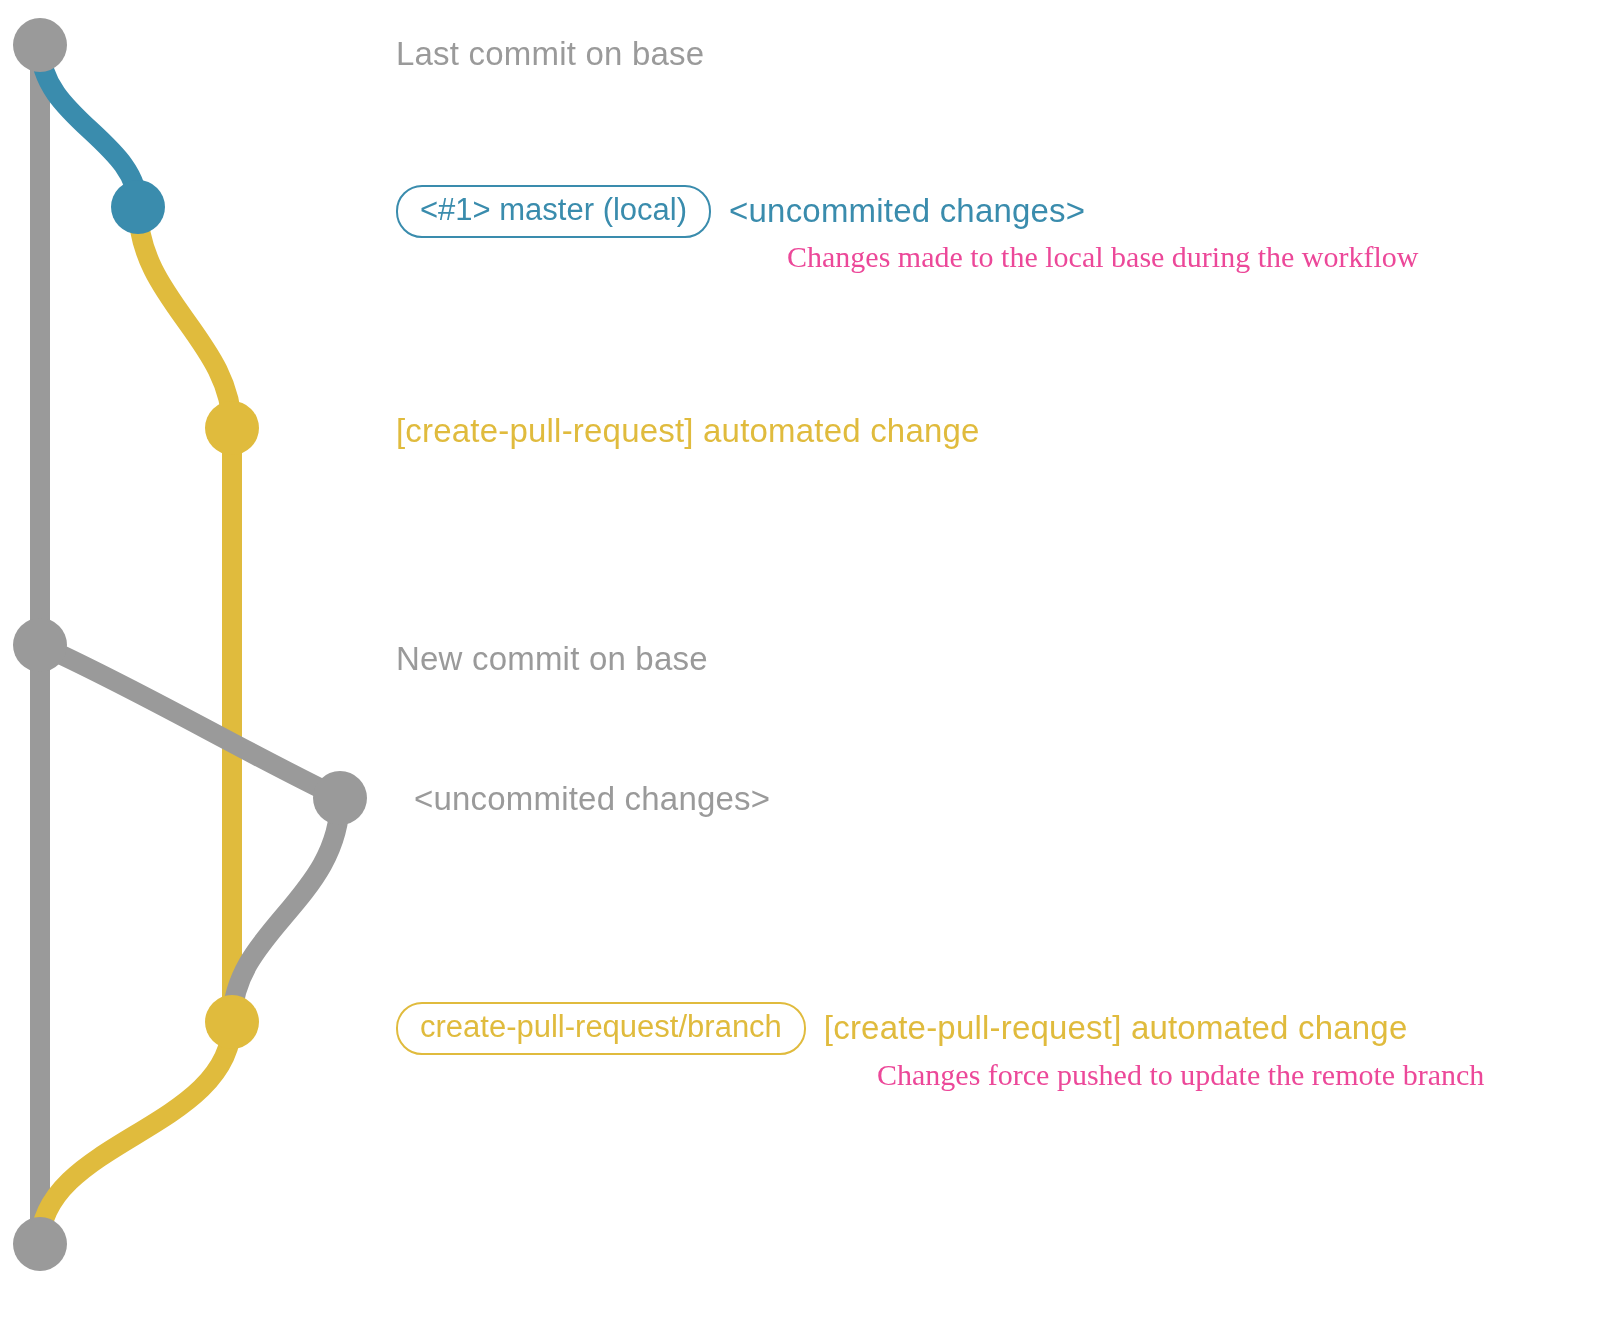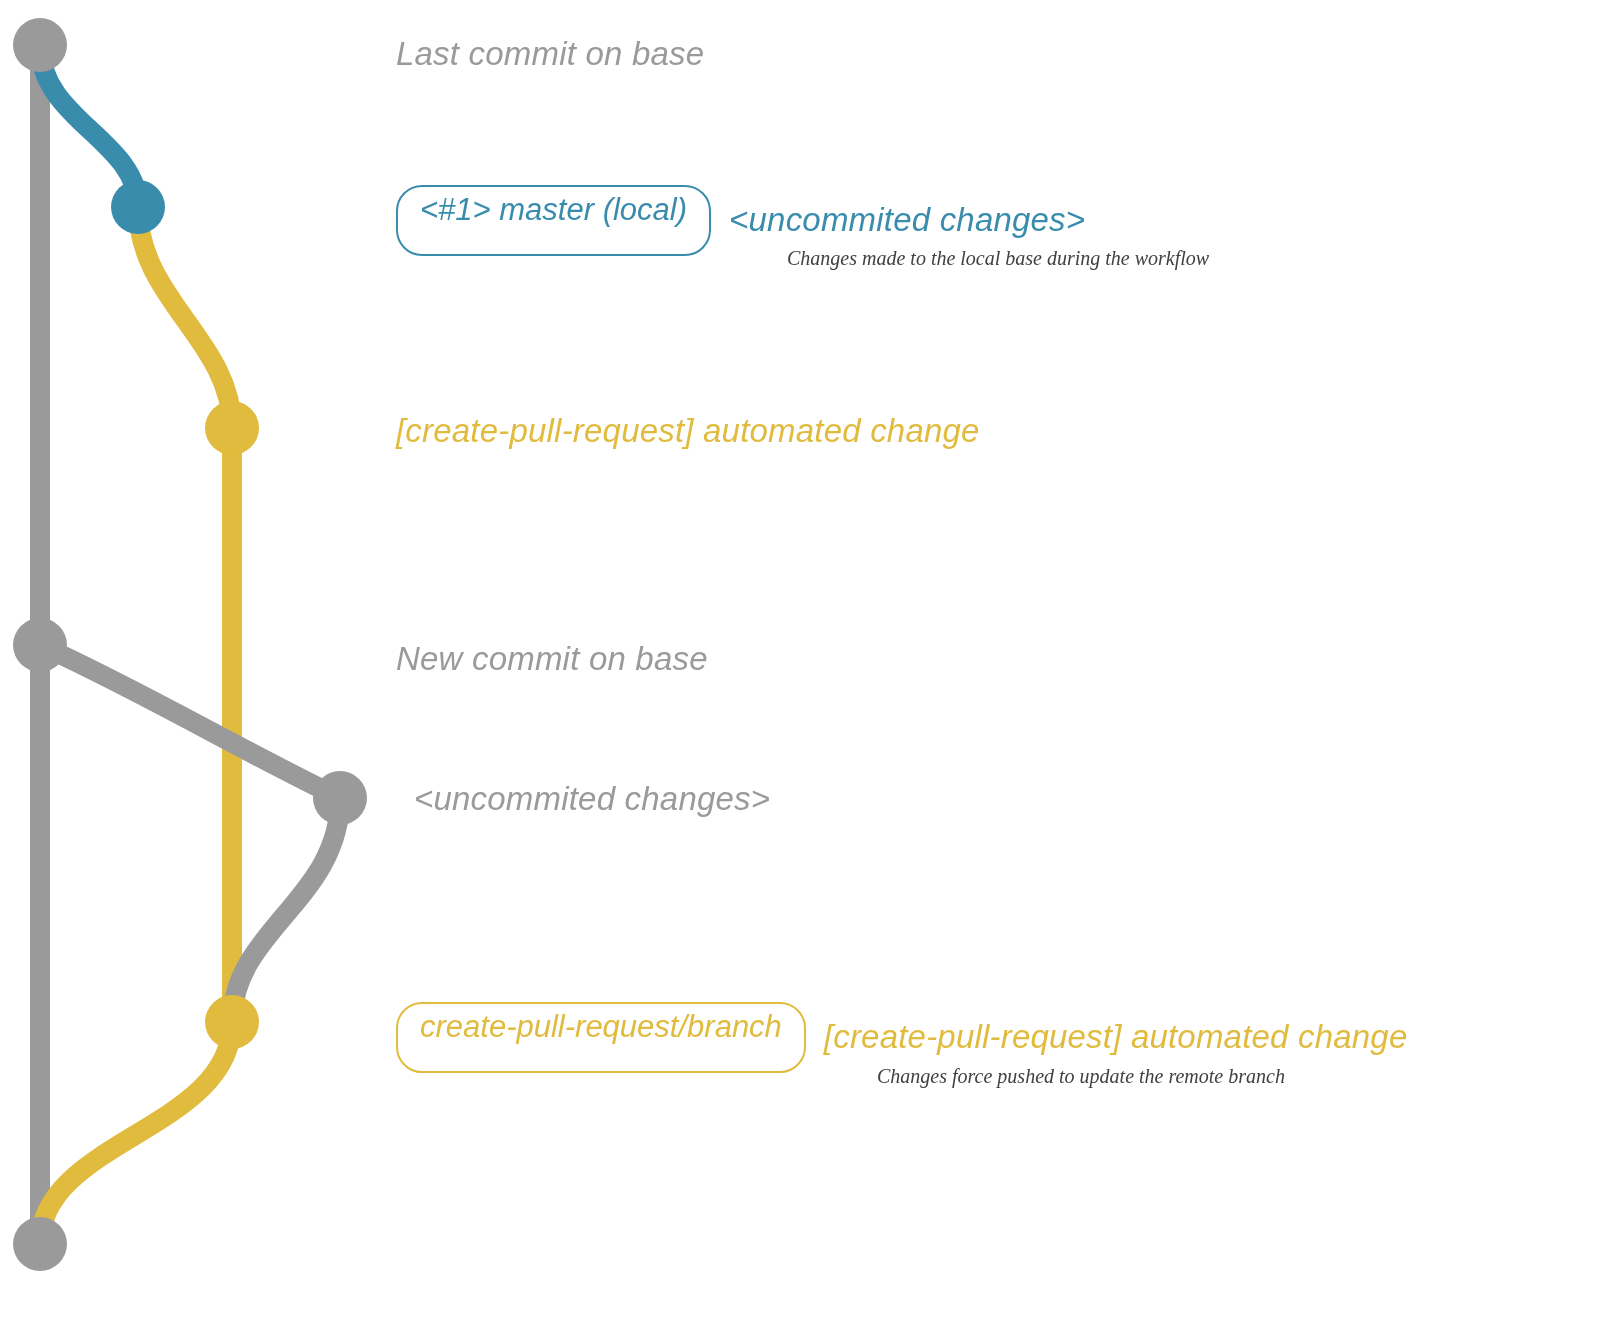--- a/index.html
+++ b/index.html
@@ -23,59 +23,57 @@
     width: 420px;
     height: 1344px;
   }
 
   #label-layer {
     position: absolute;
     left: 0;
     top: 0;
     width: 1480px;
     height: 1344px;
-    font-style: italic;
   }
 
   .row {
     position: absolute;
     display: flex;
     align-items: center;
     white-space: nowrap;
   }
 
   .plain-title {
     font-size: 33px;
     letter-spacing: 0.2px;
   }
 
   .badge {
     display: inline-block;
     border: 2px solid;
     border-radius: 26px;
-    padding: 7px 22px 27px 22px;
+    padding: 7px 22px 9px 22px;
     font-size: 31px;
     line-height: 1.05;
     background: transparent;
   }
 
   .subject {
     font-size: 33px;
     letter-spacing: 0.2px;
     margin-left: 18px;
     text-align: right;
   }
 
   .desc {
     position: absolute;
     font-family: "Liberation Serif", serif;
-    font-size: 20px;
-    color: #404040;
+    font-size: 30px;
+    color: #ec4899;
     white-space: nowrap;
-    margin-top: 7px;
   }
 
   .gray   { color: #9a9a9a; }
   .blue   { color: #3a8cad; }
   .yellow { color: #e0bb3d; }
 
   .badge.gray   { border-color: #a5a5a5; color: #9a9a9a; }
   .badge.blue   { border-color: #3a8cad; color: #3a8cad; }
   .badge.yellow { border-color: #e0bb3d; color: #e0bb3d; }
 </style>

